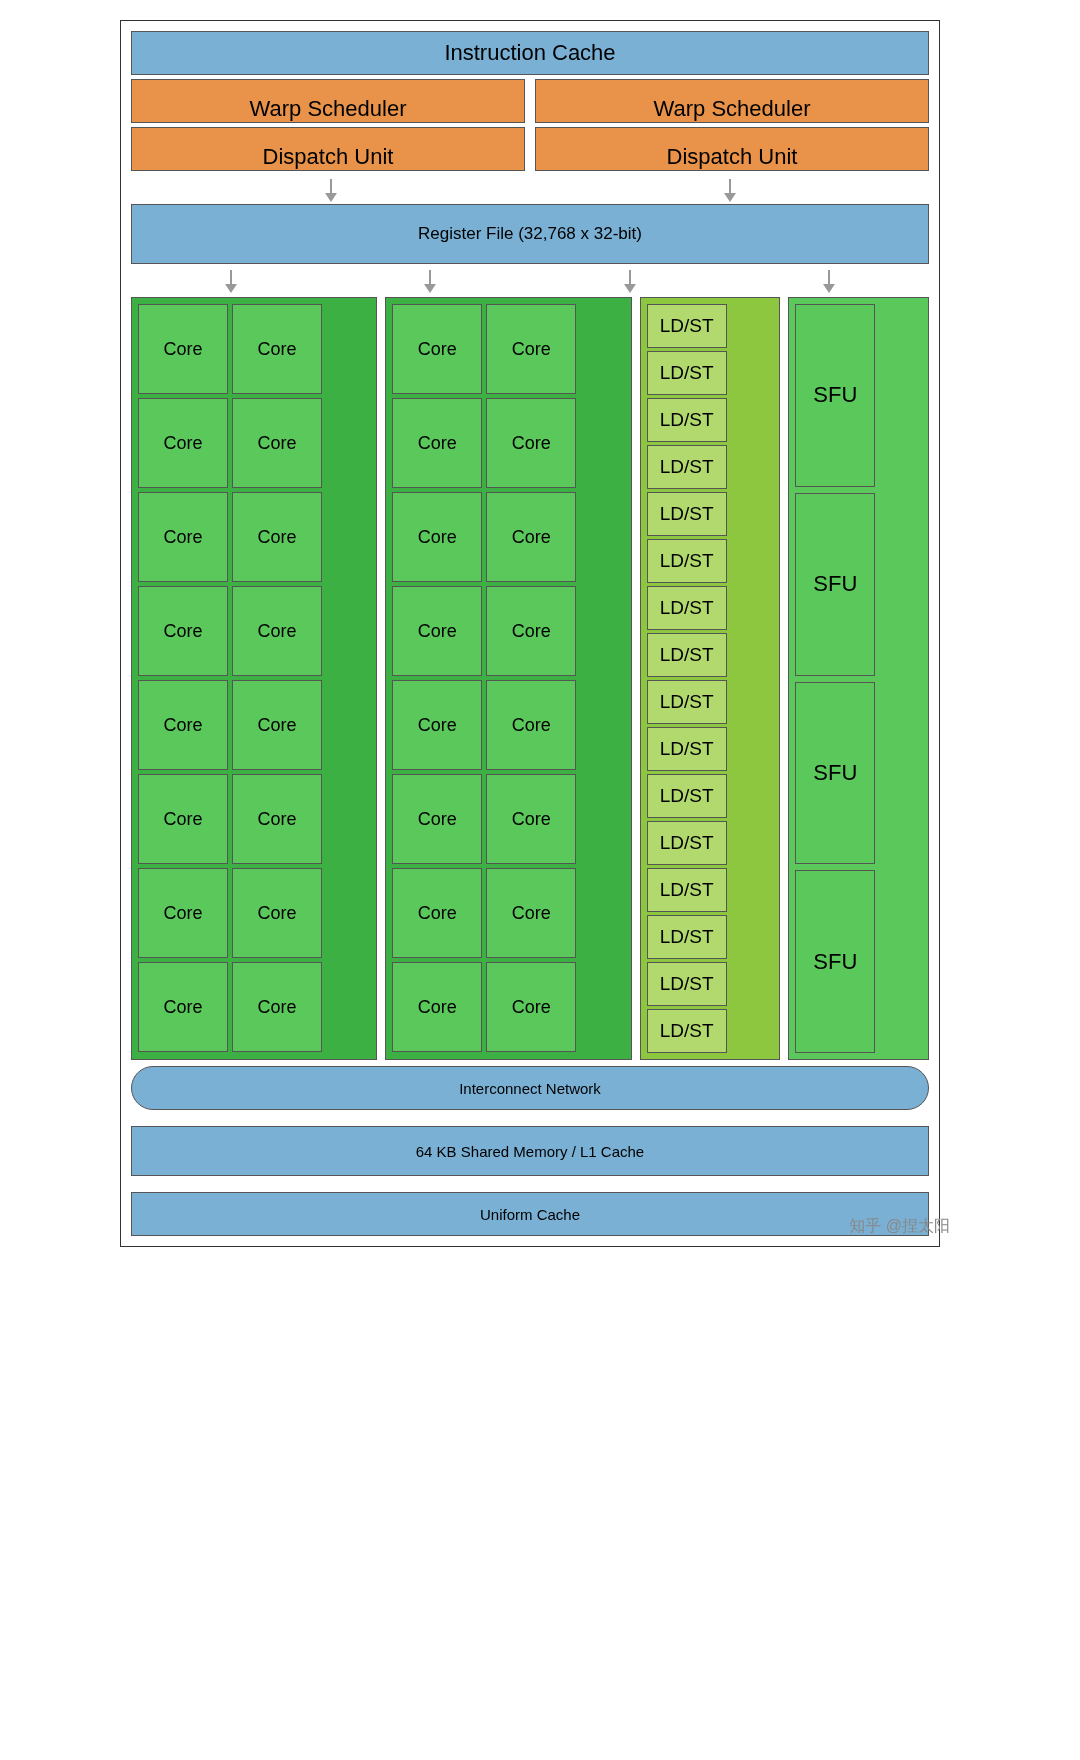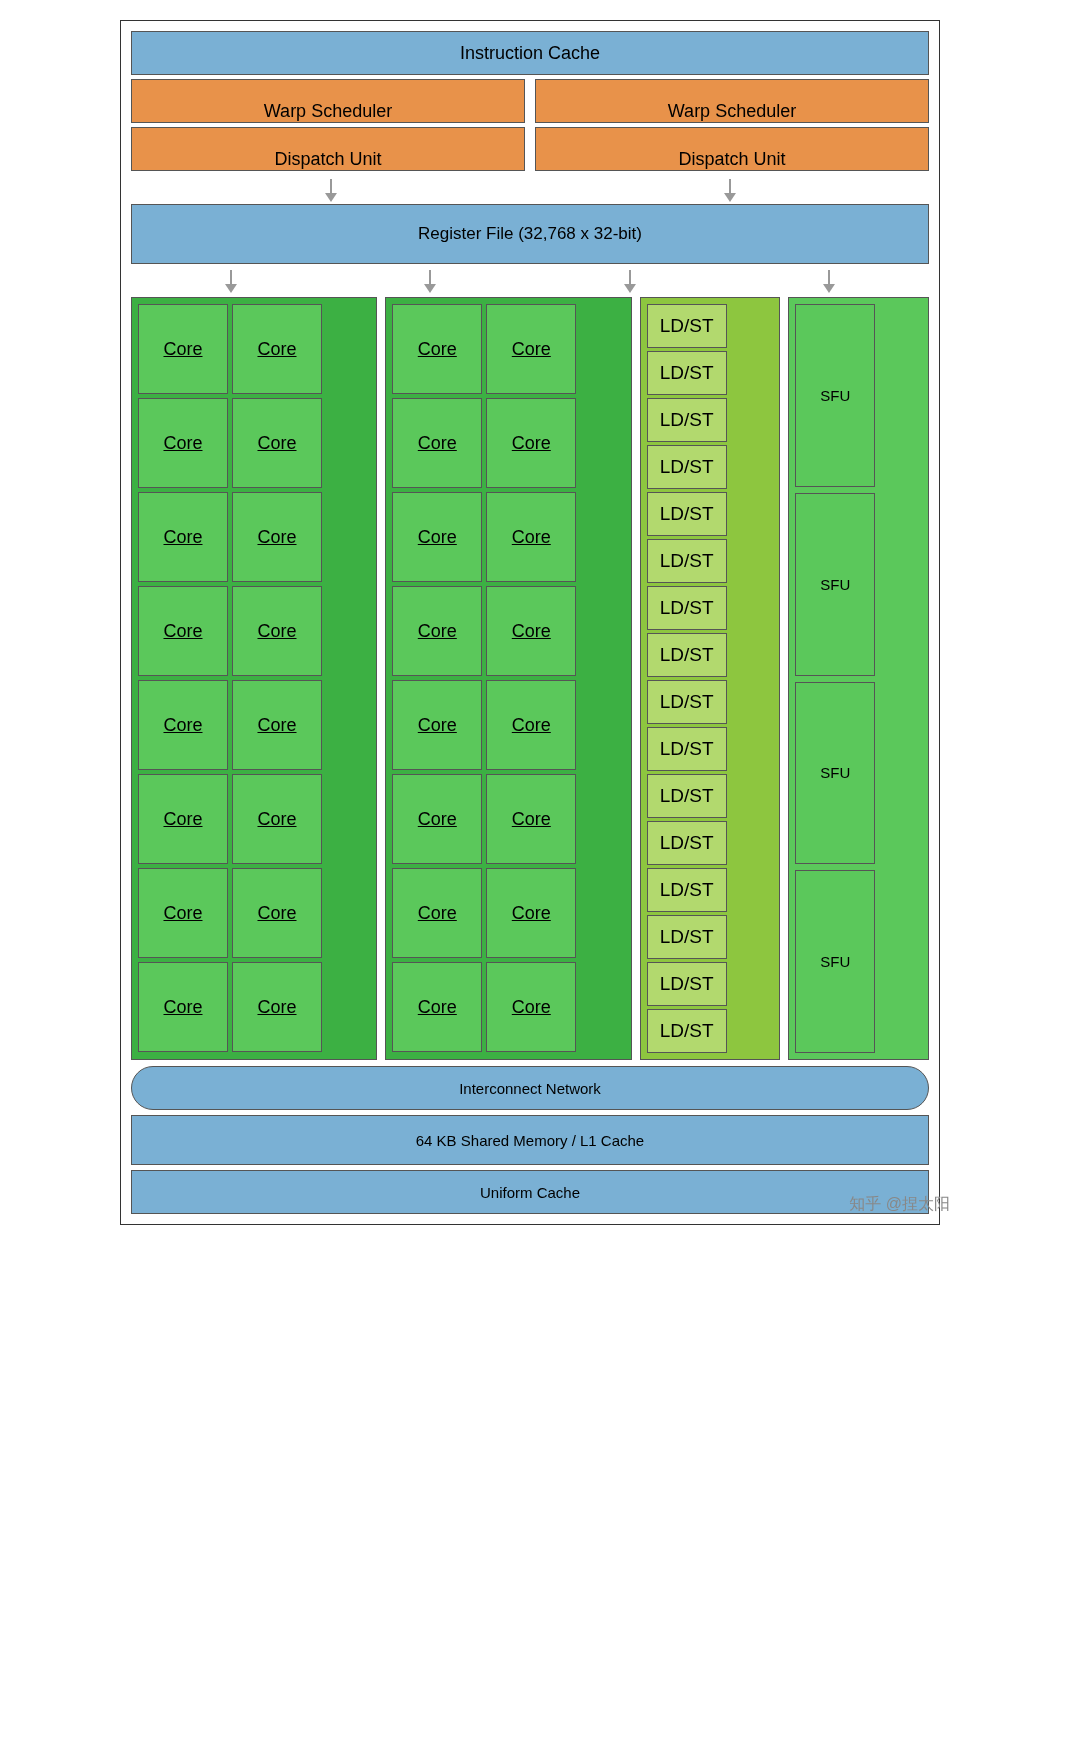--- a/index.html
+++ b/index.html
@@ -22,21 +22,21 @@
       background: #fff;
       padding: 10px;
     }
 
     
     .block {
       display: flex;
       align-items: center;
       justify-content: center;
       text-align: center;
-      font-size: 18px;
+      font-size: 22px;
       border: 1.5px solid #555;
     }
 
     
     .blue {
       background: #7ab0d4;
       color: #000;
     }
 
     
@@ -128,21 +128,20 @@
     .core-group {
       display: flex;
       flex-direction: column;
       gap: 4px;
       padding: 6px;
       border: 1.5px solid #555;
     }
 
     .core-group-dark {
       background: #3cb043;
-      text-decoration: underline;
     }
 
     .core-row {
       display: flex;
       gap: 4px;
     }
 
     .core-cell {
       width: 90px;
       height: 90px;
@@ -187,29 +186,29 @@
     }
 
     .sfu-cell {
       width: 80px;
       flex: 1;
       background: #5bc85b;
       border: 1.5px solid #555;
       display: flex;
       align-items: center;
       justify-content: center;
-      font-size: 15px;
+      font-size: 22px;
     }
 
     
     .bottom-section {
       width: 100%;
       display: flex;
       flex-direction: column;
-      gap: 5px;
+      gap: 16px;
       margin-top: 6px;
     }
 
     .interconnect {
       width: 100%;
       height: 44px;
       background: #7ab0d4;
       border: 1.5px solid #555;
       border-radius: 22px;
       display: flex;

